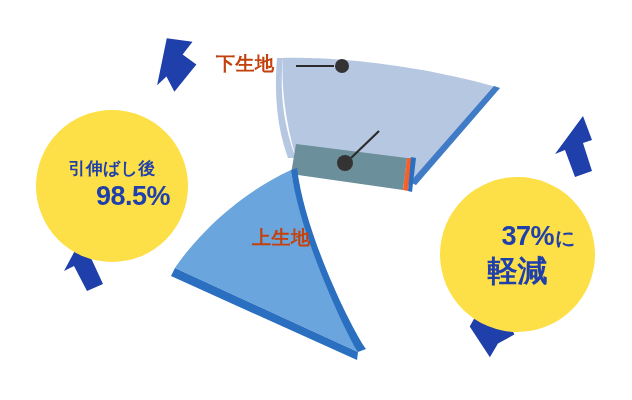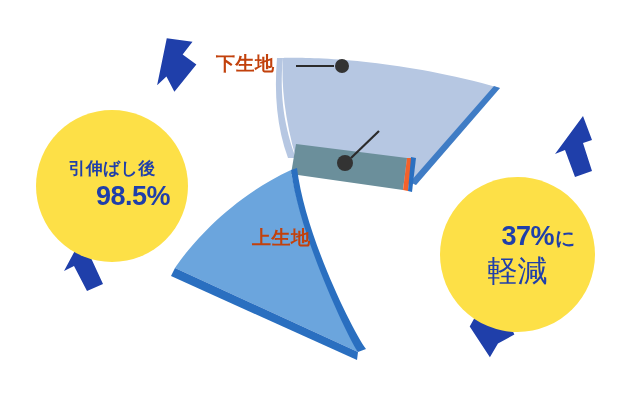--- a/index.html
+++ b/index.html
@@ -73,21 +73,21 @@
     font-size: 20px;
     font-weight: 700;
     margin-left: 1px;
   }
   #badge-left .badge-small { margin-bottom: 0px; }
   #badge-left .badge-big { margin-top: 2px; }
   #badge-right .badge-small { margin-bottom: 1px; }
   #badge-right .badge-big-row { margin-bottom: 0px; }
   #badge-right .badge-bottom {
     font-size: 30px;
-    font-weight: 400;
+    font-weight: 700;
   }
 
   .callout {
     position: absolute;
     color: #c2410c;
     font-size: 19px;
     font-weight: 700;
     white-space: nowrap;
     letter-spacing: 0.5px;
   }

